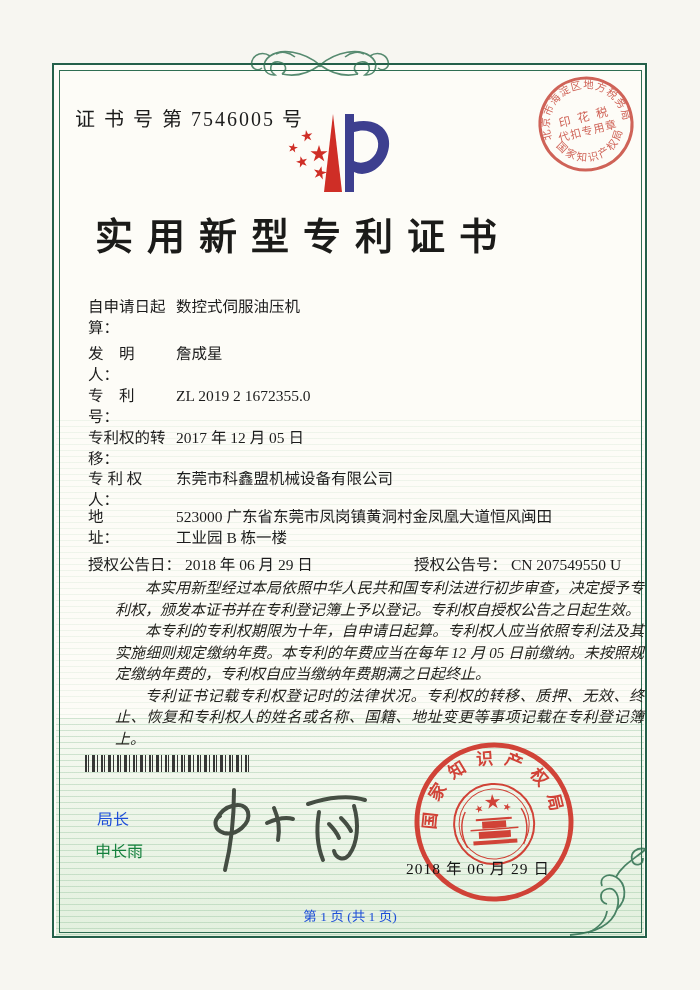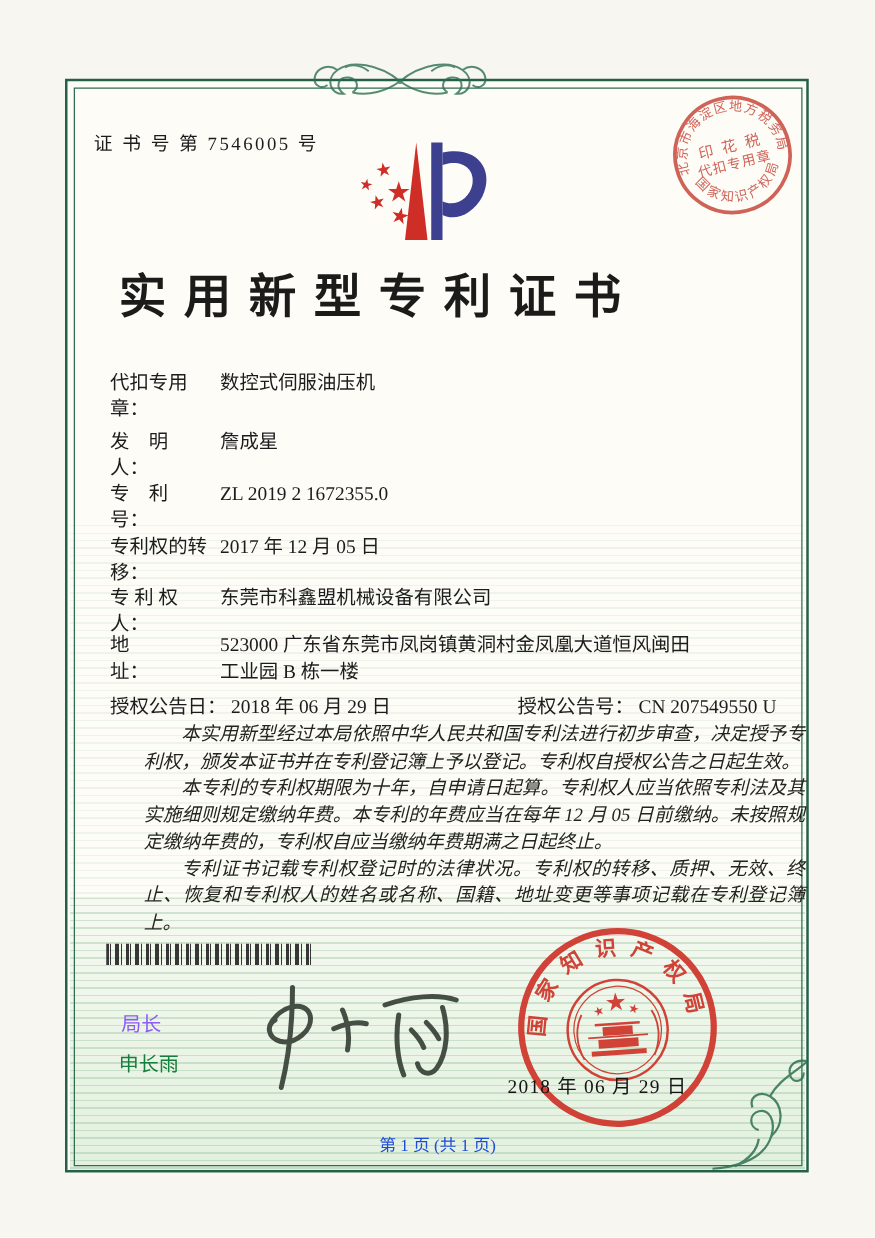--- a/index.html
+++ b/index.html
@@ -18,36 +18,36 @@
     background:repeating-linear-gradient(180deg,rgba(150,196,160,.14) 0 1px,rgba(255,255,255,0) 1px 6px);}
   #waves-strong{left:56px;top:718px;width:588px;height:218px;
     background:
       repeating-linear-gradient(180deg,rgba(118,178,132,.30) 0 1px,rgba(255,255,255,0) 1px 6px),
       linear-gradient(180deg,rgba(226,240,223,.25),rgba(222,238,218,.85));}
   
   #frame-outer{left:52px;top:63px;width:591px;height:871px;border:2.5px solid #24604a;z-index:3;}
   #frame-inner{left:59px;top:70px;width:581px;height:861px;border:1px solid #2f6e53;z-index:3;}
   
   .content{z-index:4;}
-  #cert-no{left:75px;top:103px;font-size:15px;letter-spacing:2px;}
+  #cert-no{left:75px;top:103px;font-size:20px;letter-spacing:2px;}
   #logo{left:286px;top:110px;z-index:4;}
   #title{left:0;top:206px;width:592px;text-align:center;font-size:38px;font-weight:bold;
     letter-spacing:14px;text-indent:14px;color:#1b1b19;}
   .row{left:88px;width:540px;font-size:15.5px;line-height:1.35;}
   .row .lbl{display:inline-block;width:88px;vertical-align:top;}
   .row .val{display:inline-block;width:440px;vertical-align:top;}
   #row-grant{left:88px;width:540px;font-size:15.5px;}
   #grant-no-group{position:absolute;left:305px;top:0;white-space:nowrap;margin-left:21px;}
   #paragraphs{left:87px;top:578px;width:529px;font-size:15px;line-height:21.5px;
     text-align:justify;font-style:italic;color:#24241f;margin-left:28px;}
   #paragraphs p{margin:0;text-indent:2em;}
   #barcode{left:85px;top:755px;width:166px;height:17px;
     background:repeating-linear-gradient(90deg,#1d1d1d 0 2px,rgba(0,0,0,0) 2px 3px,#1d1d1d 3px 4px,rgba(0,0,0,0) 4px 7px,#1d1d1d 7px 10px,rgba(0,0,0,0) 10px 12px,#1d1d1d 12px 13px,rgba(0,0,0,0) 13px 16px);
     opacity:.88;}
-  #director-title{left:97px;top:806px;font-size:16px;font-family:"Liberation Sans","DejaVu Sans",sans-serif;color:#8b5cf6;}
+  #director-title{left:97px;top:806px;font-size:16px;font-family:"Liberation Sans","DejaVu Sans",sans-serif;color:#1d4ed8;}
   #director-name{left:95px;top:838px;font-size:16px;font-family:"Liberation Sans","DejaVu Sans",sans-serif;color:#15803d;}
   #signature{left:188px;top:780px;z-index:4;}
   #big-seal{left:412px;top:740px;z-index:5;opacity:.92;transform:rotate(-4deg);}
   #seal-date{left:406px;top:856px;font-size:15.5px;letter-spacing:1px;z-index:6;color:#141414;}
   #tax-stamp{left:536px;top:74px;z-index:6;opacity:.88;transform:rotate(-14deg);}
   #footer{left:0;top:905px;width:700px;text-align:center;font-size:13.5px;color:#1d4ed8;}
   #top-ornament{left:225px;top:43px;z-index:3;}
   #corner-ornament{left:566px;top:843px;z-index:3;}
   svg{display:block;}
 </style>
@@ -107,21 +107,21 @@
     <use href="#star" transform="translate(16,52) scale(6) rotate(-15)"></use>
     <use href="#star" transform="translate(7,38) scale(5) rotate(10)"></use>
     <use href="#star" transform="translate(21,26) scale(6) rotate(-10)"></use>
     <use href="#star" transform="translate(34,63) scale(7) rotate(12)"></use>
   </g>
 </svg>
 
 <div class="abs content" id="title">实用新型专利证书</div>
 
 <div class="abs content row" style="top:297px">
-  <span class="lbl">代扣专用章：</span><span class="val">数控式伺服油压机</span>
+  <span class="lbl">自申请日起算：</span><span class="val">数控式伺服油压机</span>
 </div>
 <div class="abs content row" style="top:344px">
   <span class="lbl">发　明　人：</span><span class="val">詹成星</span>
 </div>
 <div class="abs content row" style="top:386px">
   <span class="lbl">专　利　号：</span><span class="val">ZL 2019 2 1672355.0</span>
 </div>
 <div class="abs content row" style="top:428px">
   <span class="lbl">专利权的转移：</span><span class="val">2017 年 12 月 05 日</span>
 </div>

